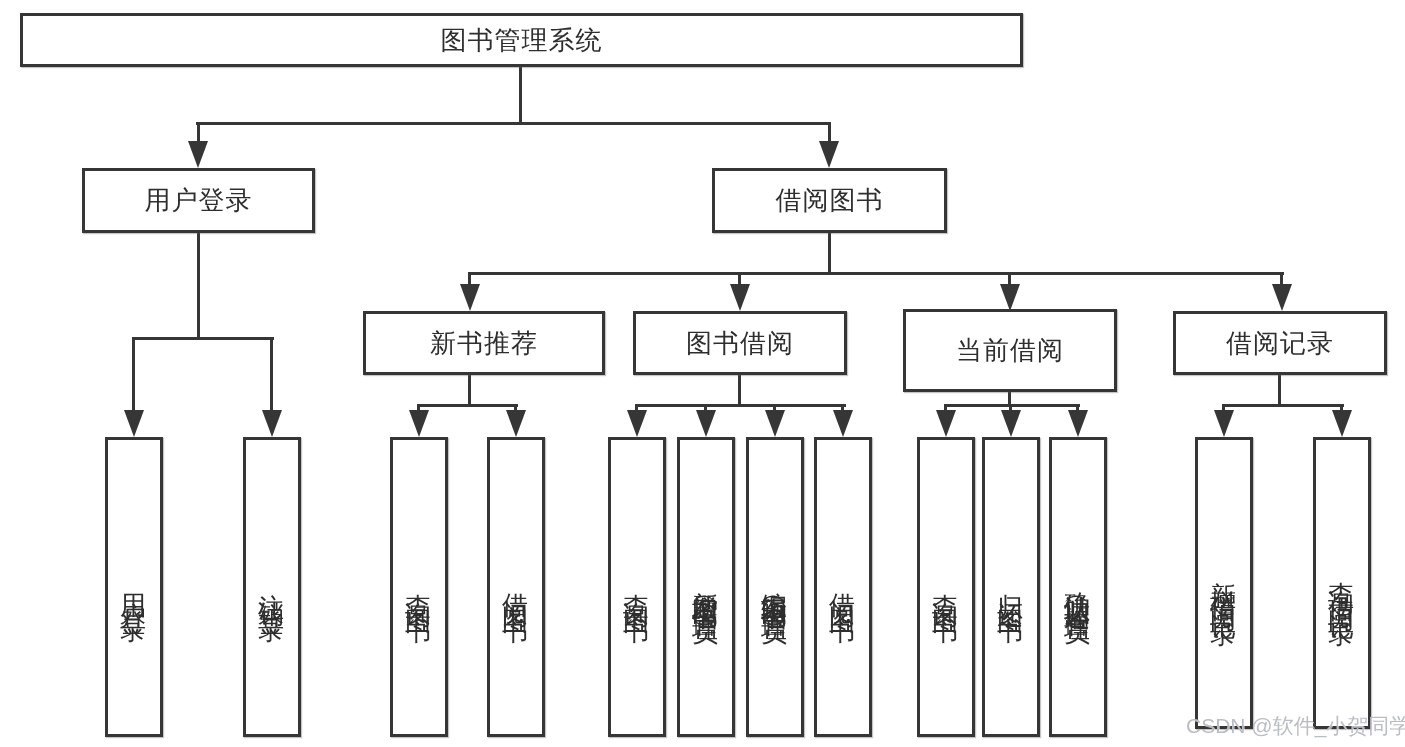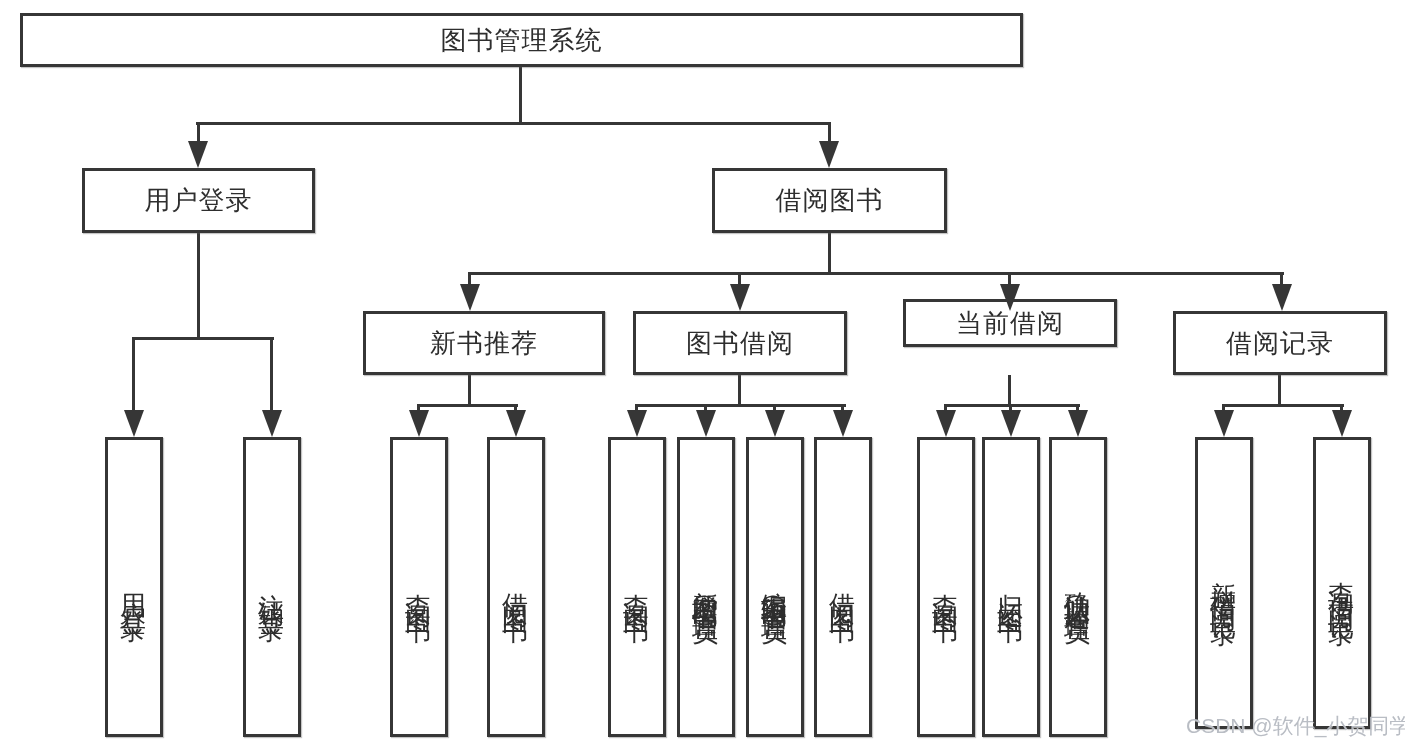--- a/index.html
+++ b/index.html
@@ -96,21 +96,21 @@
   <div class="ar" style="left:1214px;top:410px"></div>
   <div class="ar" style="left:1332px;top:410px"></div>
 
   <div class="box" style="left:20px;top:13px;width:1003px;height:54px">图书管理系统</div>
 
   <div class="box" style="left:82px;top:168px;width:233px;height:65px">用户登录</div>
   <div class="box" style="left:712px;top:168px;width:235px;height:65px">借阅图书</div>
 
   <div class="box" style="left:363px;top:311px;width:242px;height:64px">新书推荐</div>
   <div class="box" style="left:633px;top:311px;width:214px;height:64px">图书借阅</div>
-  <div class="box" style="left:903px;top:299px;width:214px;height:48px">当前借阅</div>
+  <div class="box" style="left:903px;top:309px;width:214px;height:83px">当前借阅</div>
   <div class="box" style="left:1173px;top:311px;width:214px;height:64px">借阅记录</div>
 
   <div class="box vbox" style="left:105px;top:437px;width:58px;height:300px">用户登录</div>
   <div class="box vbox" style="left:243px;top:437px;width:58px;height:300px">注销登录</div>
 
   <div class="box vbox" style="left:390px;top:437px;width:58px;height:300px">查询图书</div>
   <div class="box vbox" style="left:487px;top:437px;width:58px;height:300px">借阅图书</div>
 
   <div class="box vbox" style="left:608px;top:437px;width:58px;height:300px">查询图书</div>
   <div class="box vbox long" style="left:677px;top:437px;width:58px;height:300px">新增图书（管理员）</div>

